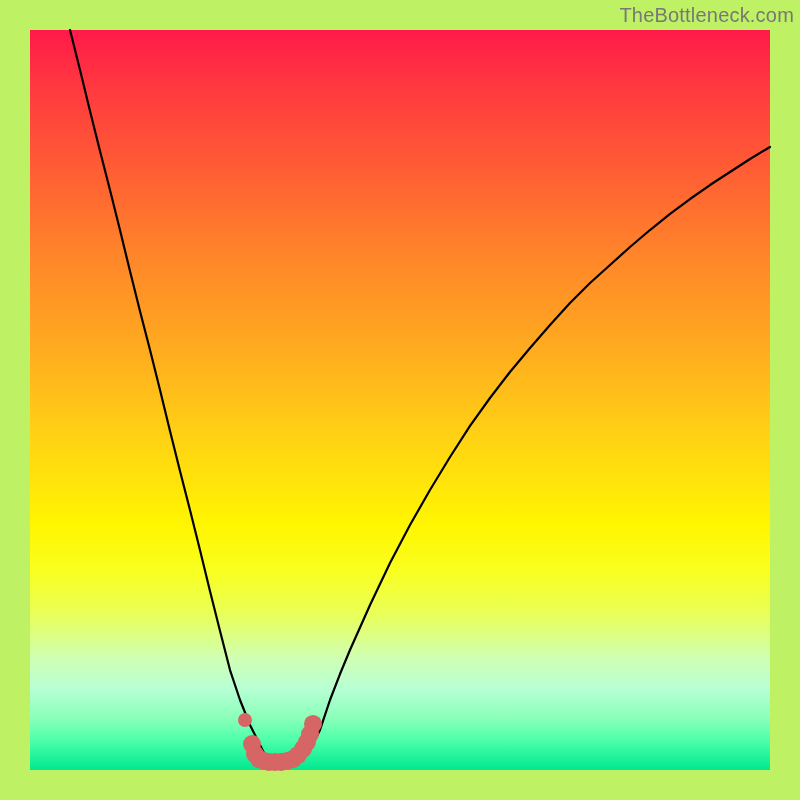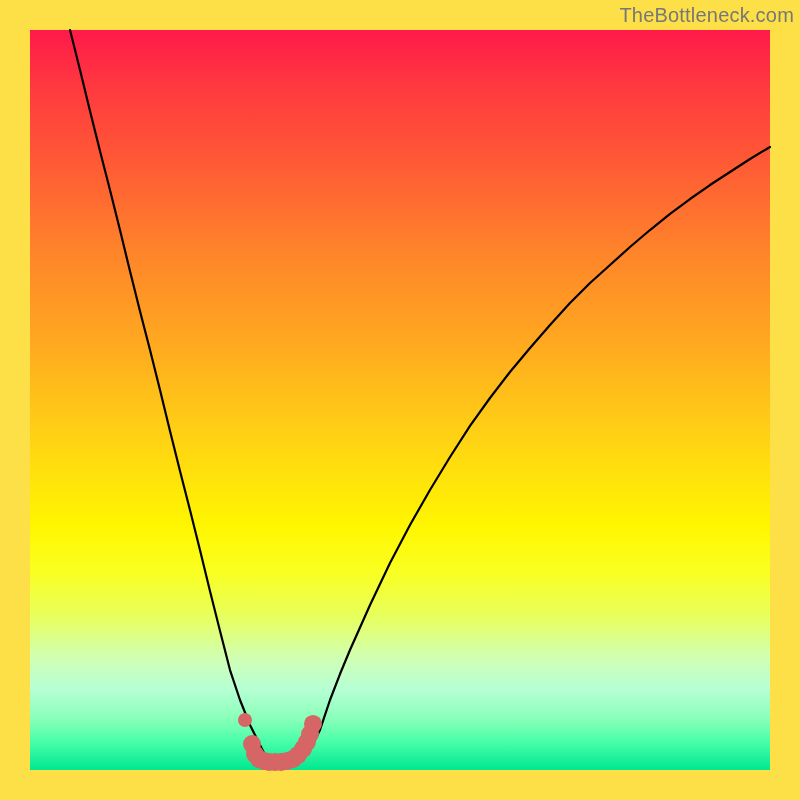--- a/index.html
+++ b/index.html
@@ -10,21 +10,21 @@
     background: #000;
     overflow: hidden;
     font-family: Arial, Helvetica, sans-serif;
   }
   .frame {
     position: absolute;
     left: 0;
     top: 0;
     width: 800px;
     height: 800px;
-    background: #fde047;
+    background: #bef264;
   }
   .plot-area {
     position: absolute;
     left: 30px;
     top: 30px;
     width: 740px;
     height: 740px;
     
     background: linear-gradient(
       to bottom,

